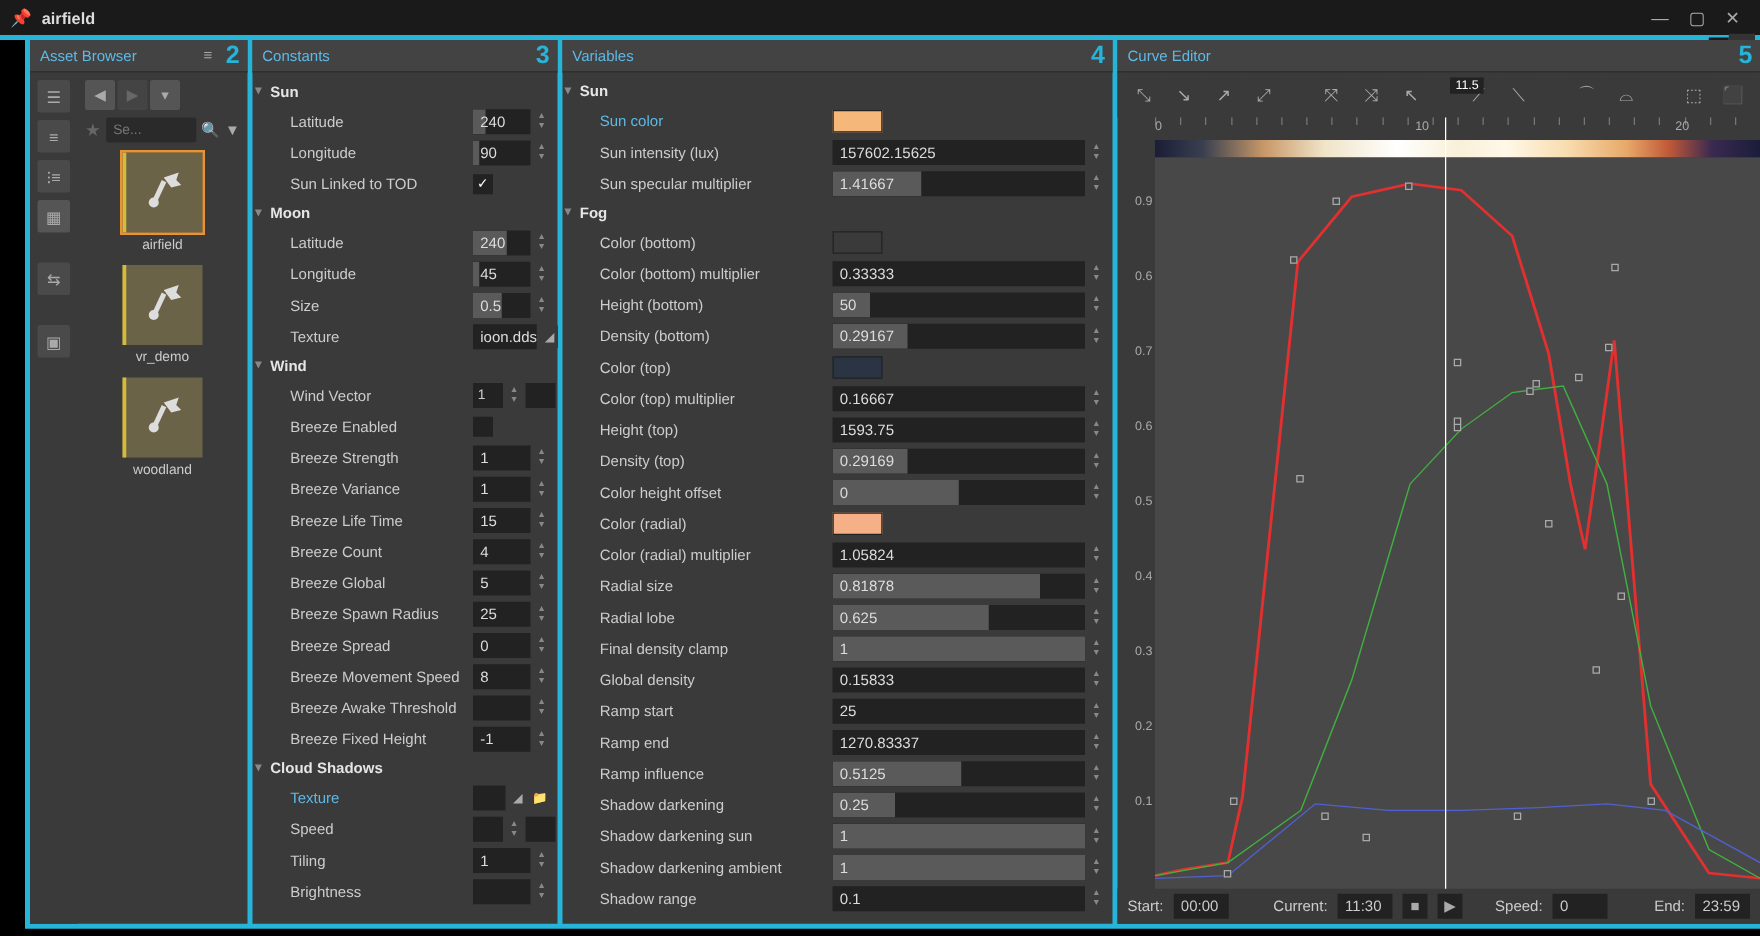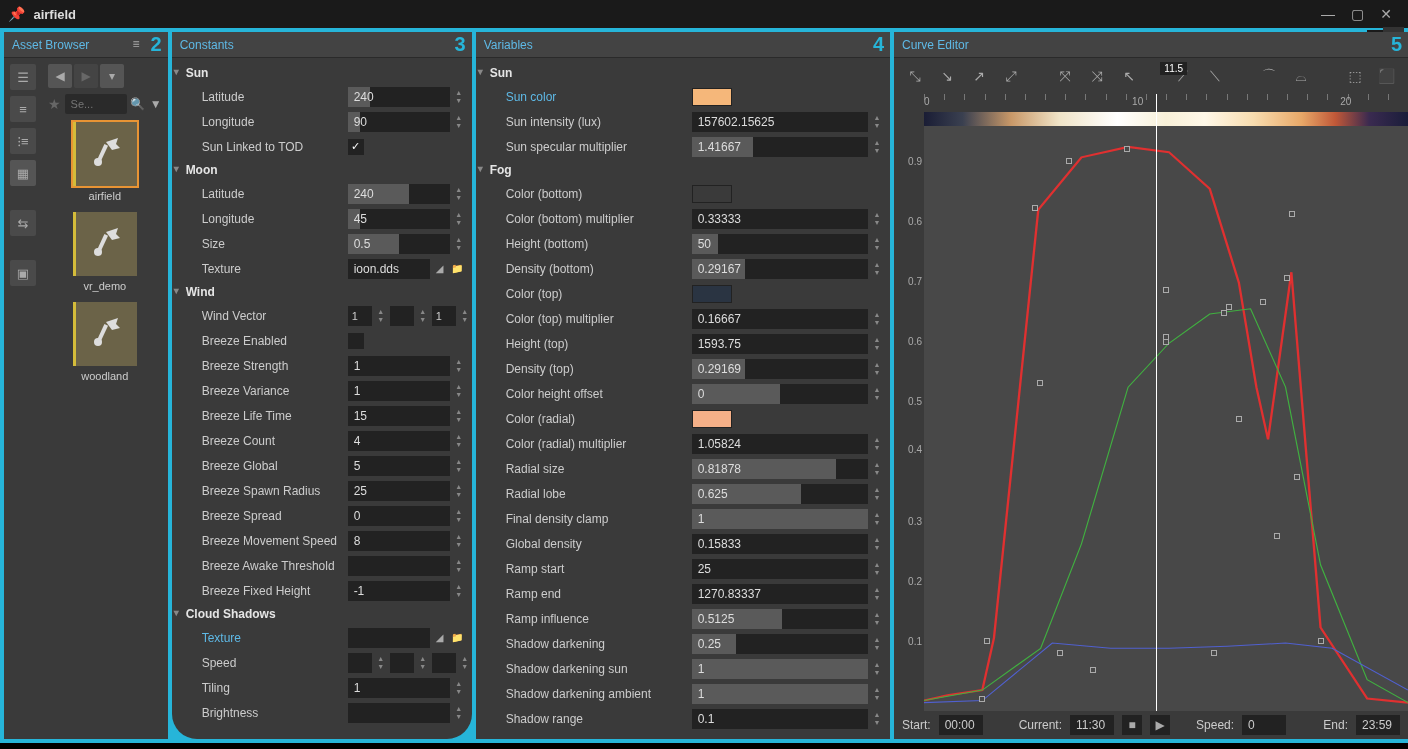--- a/index.html
+++ b/index.html
@@ -5,28 +5,28 @@
 * { margin: 0; padding: 0; box-sizing: border-box; font-family: Arial, sans-serif; }
 body { background: #000; color: #ccc; font-size: 12px; width: 1408px; height: 749px; overflow: hidden; }
 .titlebar { background: #1a1a1a; height: 28px; display: flex; align-items: center; padding: 0 8px; }
 .titlebar .pin { color: #888; margin-right: 8px; font-size: 14px; }
 .titlebar .title { color: #ddd; font-weight: bold; font-size: 13px; }
 .titlebar .spacer { flex: 1; }
 .titlebar .winbtn { color: #aaa; padding: 0 8px; font-size: 14px; cursor: pointer; }
 .top-accent { background: #26b5d9; height: 4px; position: relative; }
 .top-accent .num { position: absolute; right: 25px; top: 2px; color: #26b5d9; font-size: 18px; font-weight: bold; background: #1a1a1a; padding: 0 3px; }
 .top-accent .menu-icon { position: absolute; right: 4px; top: -1px; background: #333; padding: 3px 5px; color: #aaa;}
-.main { display: flex; height: 711px; background: #26b5d9; padding-bottom: 4px; gap: 4px; }
+.main { display: flex; height: 711px; background: #26b5d9; padding-bottom: 4px; gap: 4px; margin-left: 20px; }
 .panel { background: #3a3a3a; display: flex; flex-direction: column; }
 .panel-header { background: #434343; height: 26px; display: flex; align-items: center; padding: 0 8px; position: relative; border-bottom: 1px solid #2a2a2a; }
 .panel-header .ptitle { color: #5eb9e6; font-size: 12px; }
 .panel-header .pnum { position: absolute; right: 6px; color: #26b5d9; font-size: 20px; font-weight: bold; }
 .panel-header .picon { position: absolute; right: 4px; top: 5px; color: #aaa; font-size: 12px; }
 .panel1 { width: 184px; margin-left: 4px;}
-.panel2 { width: 300px; border-radius: 25px; }
+.panel2 { width: 244px; }
 .panel3 { width: 466px; }
 .panel4 { flex: 1; }
 
 .ab-body { display: flex; flex: 1; }
 .ab-sidebar { width: 38px; background: #3a3a3a; padding-top: 6px; display: flex; flex-direction: column; align-items: center; gap: 6px; }
 .ab-sbtn { width: 26px; height: 26px; background: #4a4a4a; color: #aaa; display: flex; align-items: center; justify-content: center; border-radius: 2px; cursor: pointer; font-size: 13px;}
 .ab-sbtn.active { background: #555; }
 .ab-content { flex: 1; padding: 6px; overflow: hidden; }
 .ab-nav { display: flex; gap: 2px; margin-bottom: 6px; }
 .ab-navbtn { width: 24px; height: 24px; background: #555; display: flex; align-items: center; justify-content: center; color: #aaa; border-radius: 2px; cursor: pointer; }
@@ -708,21 +708,21 @@
       <polyline points="0,550 20,545 50,540 60,490 98,80 135,30 175,20 210,25 245,60 270,150 285,250 295,300 315,140 340,480 380,548 415,552" stroke="#e03030" stroke-width="2" fill="none"></polyline>
       <polyline points="0,550 50,540 100,500 135,400 175,250 210,208 245,180 280,175 310,250 340,420 380,530 415,552" stroke="#40b040" stroke-width="1" fill="none"></polyline>
       <polyline points="0,552 50,550 110,495 160,500 210,500 260,498 310,495 350,500 415,540" stroke="#5060d0" stroke-width="1" fill="none"></polyline>
     </svg>
     <div id="ce-yticks">
           <div class="ce-yaxis" style="top: 30px;">0.9</div>
           <div class="ce-yaxis" style="top: 90px;">0.6</div>
           <div class="ce-yaxis" style="top: 150px;">0.7</div>
           <div class="ce-yaxis" style="top: 210px;">0.6</div>
           <div class="ce-yaxis" style="top: 270px;">0.5</div>
-          <div class="ce-yaxis" style="top: 318px;">0.4</div>
+          <div class="ce-yaxis" style="top: 330px;">0.4</div>
           <div class="ce-yaxis" style="top: 390px;">0.3</div>
           <div class="ce-yaxis" style="top: 450px;">0.2</div>
           <div class="ce-yaxis" style="top: 510px;">0.1</div>
         </div>
     <div class="ce-playhead" id="ce-playhead" style="left: 48%;">
       <span class="ce-playhead-lbl">11.5</span>
     </div>
     <div id="ce-points">
           <div class="ce-pt" style="left: 12%; top: 98%;"></div>
           <div class="ce-pt" style="left: 23%; top: 14%;"></div>

